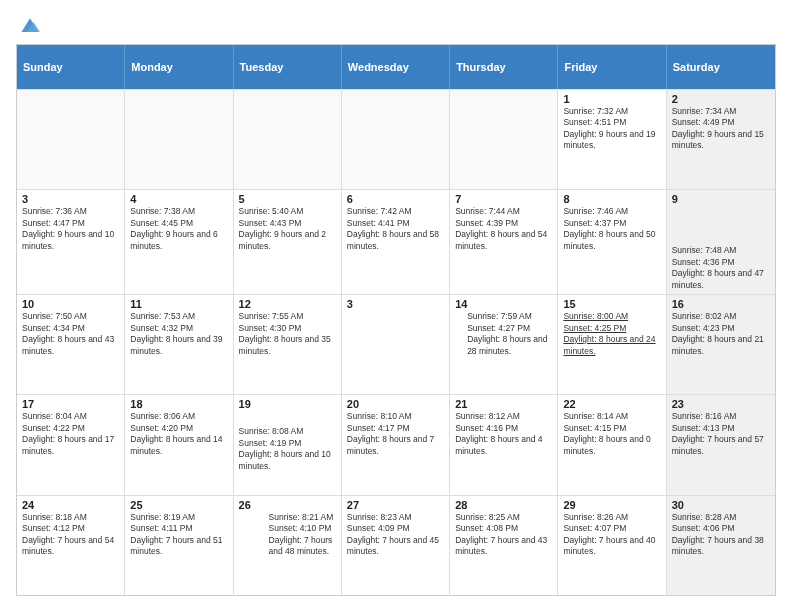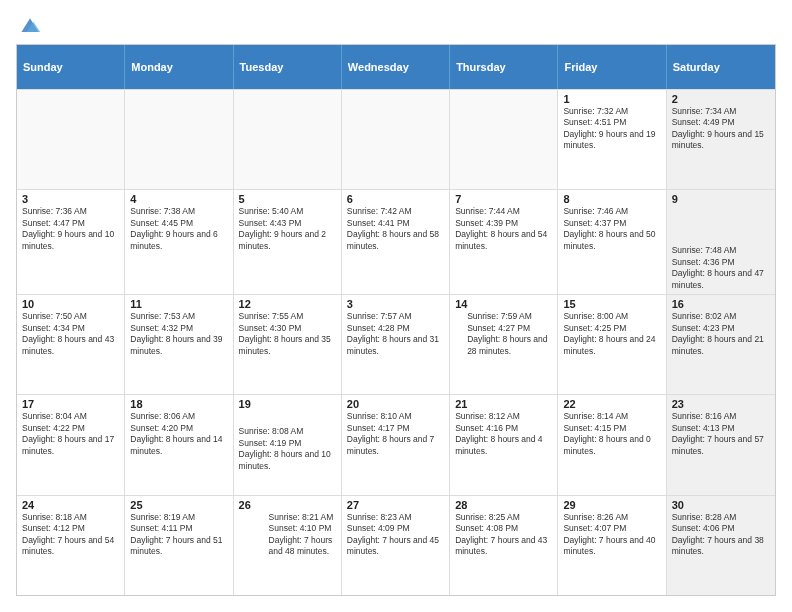--- a/index.html
+++ b/index.html
@@ -232,33 +232,30 @@
 Daylight: 8 hours and 39 minutes.</div>
           </div>
           <div class="cal-cell">
             <span class="day-num">12</span>
             <div class="day-info" style="white-space: pre-line;">Sunrise: 7:55 AM
 Sunset: 4:30 PM
 Daylight: 8 hours and 35 minutes.</div>
           </div>
           <div class="cal-cell">
             <span class="day-num">3</span>
-            <div class="day-info" style="white-space: pre-line;">Sunrise: 7:57 AM
-Sunset: 4:28 PM
-Daylight: 8 hours and 31 minutes.</div>
           </div>
           <div class="cal-cell">
             <span class="day-num">14</span>
             <div class="day-info" style="white-space: pre-line; margin-left: 12px;">Sunrise: 7:59 AM
 Sunset: 4:27 PM
 Daylight: 8 hours and 28 minutes.</div>
           </div>
           <div class="cal-cell">
             <span class="day-num">15</span>
-            <div class="day-info" style="white-space: pre-line;">Sunrise: 8:00 AM
+            <div class="day-info" style="white-space: pre-line; text-decoration: underline;">Sunrise: 8:00 AM
 Sunset: 4:25 PM
 Daylight: 8 hours and 24 minutes.</div>
           </div>
           <div class="cal-cell shaded">
             <span class="day-num">16</span>
             <div class="day-info" style="white-space: pre-line;">Sunrise: 8:02 AM
 Sunset: 4:23 PM
 Daylight: 8 hours and 21 minutes.</div>
           </div>
         </div>

